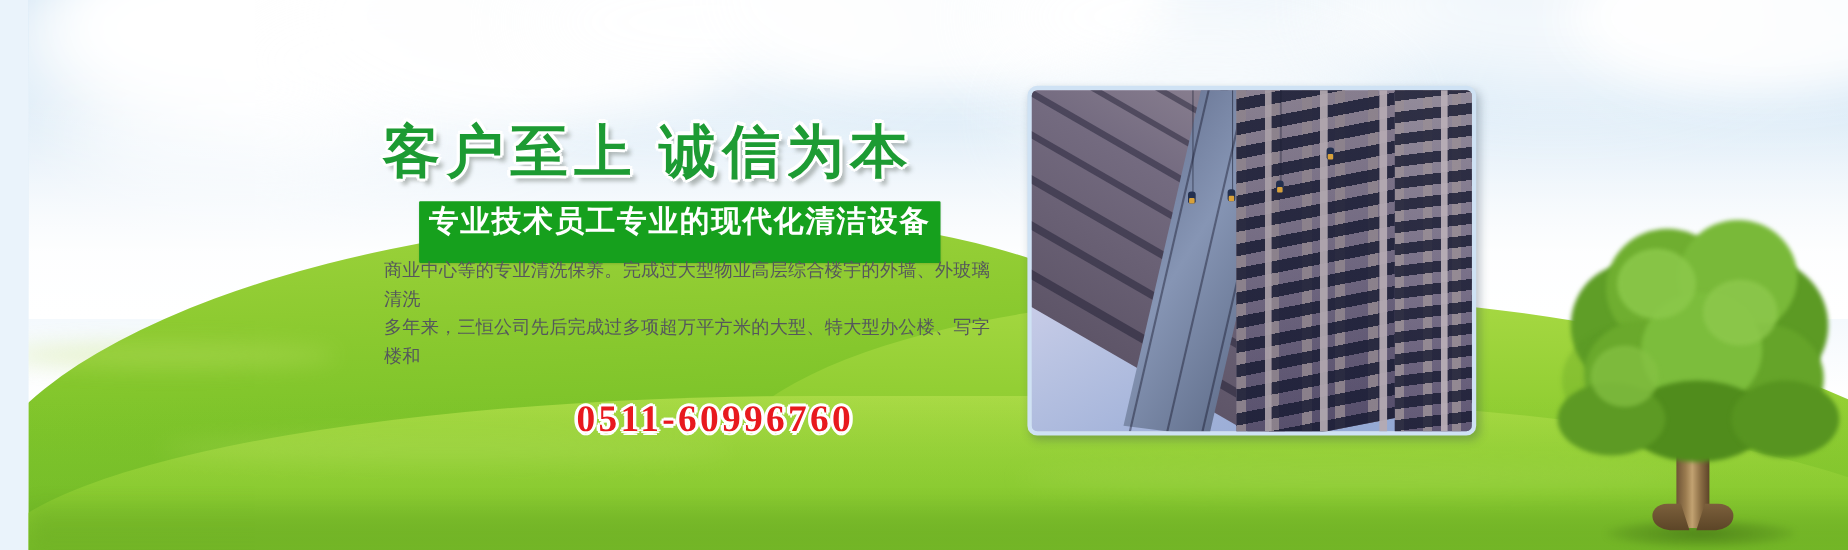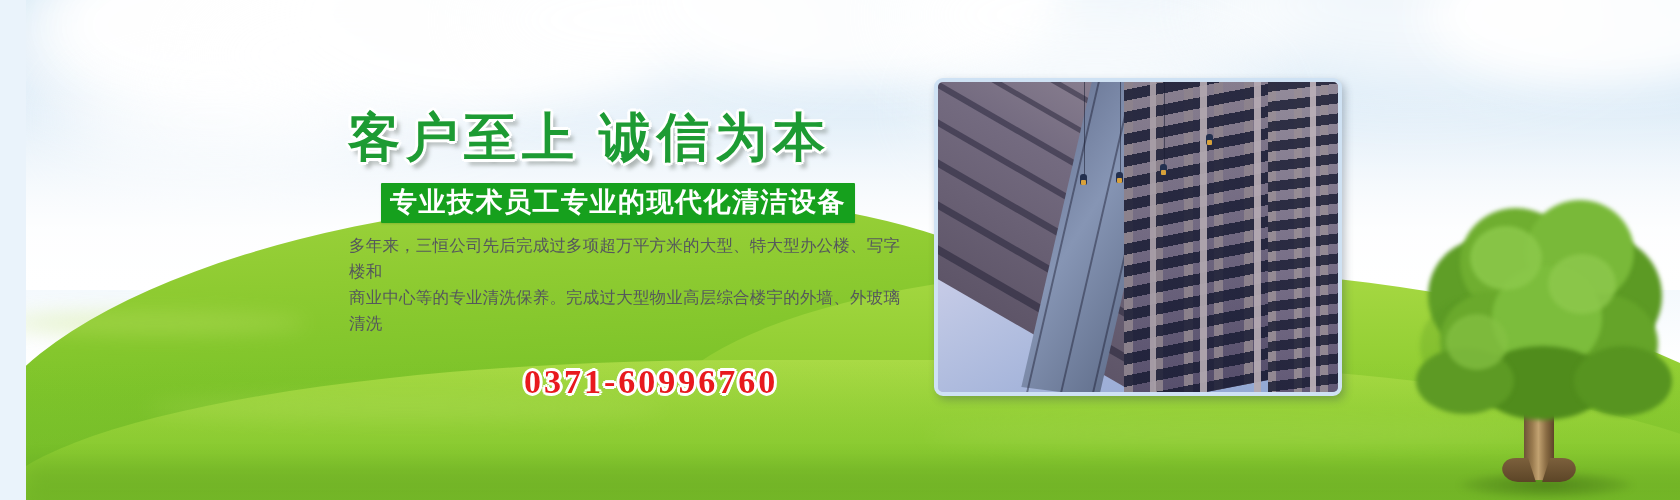--- a/index.html
+++ b/index.html
@@ -75,21 +75,21 @@
     font-size:52px;font-weight:bold;letter-spacing:6px;
     color:#1d9b33;white-space:nowrap;
     text-shadow:
       -2px -2px 0 #fff, 2px -2px 0 #fff, -2px 2px 0 #fff, 2px 2px 0 #fff,
       -3px 0 0 #fff, 3px 0 0 #fff, 0 -3px 0 #fff, 0 3px 0 #fff,
       5px 6px 4px rgba(90,100,90,.45);
   }
   .subbar{
     position:absolute;left:355px;top:183px;
     background:#16a01d;
-    padding:4px 9px 6px 9px;
+    padding:4px 9px 22px 9px;
     border-radius:1px;
     box-shadow:0 1px 2px rgba(0,0,0,.12);
   }
   .subbar span{
     display:block;color:#ffffff;font-weight:bold;
     font-size:27px;letter-spacing:1.5px;line-height:30px;white-space:nowrap;
     font-family:"DejaVu Sans","Liberation Sans",sans-serif;
   }
   .para{
     position:absolute;left:323px;top:233px;width:566px;
@@ -259,20 +259,20 @@
     <div class="ph-worker" style="left:268px;top:52px;"></div>
   </div>
 
   <div class="headline">客户至上  诚信为本</div>
 
   <div class="subbar">
     <span>专业技术员工专业的现代化清洁设备</span>
   </div>
 
   <div class="para">
+    <p>商业中心等的专业清洗保养。完成过大型物业高层综合楼宇的外墙、外玻璃清洗</p>
     <p>多年来，三恒公司先后完成过多项超万平方米的大型、特大型办公楼、写字楼和</p>
-    <p>商业中心等的专业清洗保养。完成过大型物业高层综合楼宇的外墙、外玻璃清洗</p>
-  </div>
-
-
-  <div class="phone2">0371-60996760</div>
+  </div>
+
+
+  <div class="phone2">0511-60996760</div>
 
 </div>
 
 </body></html>

